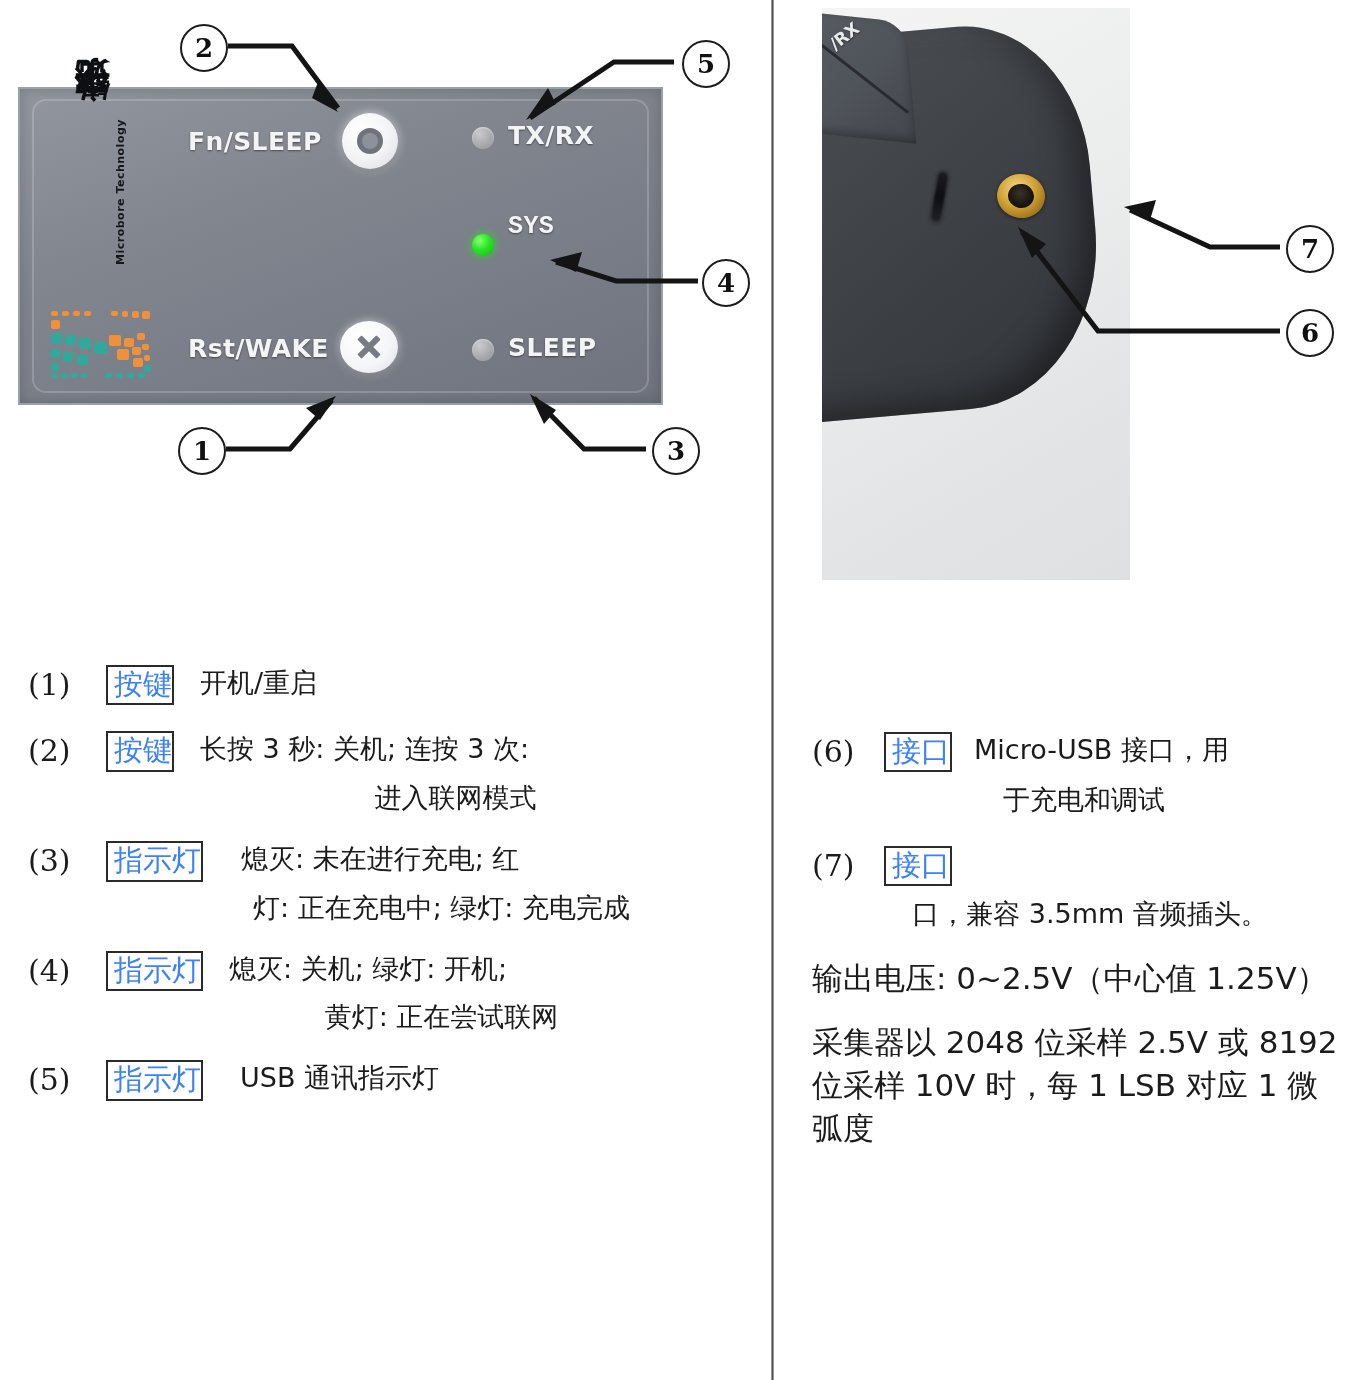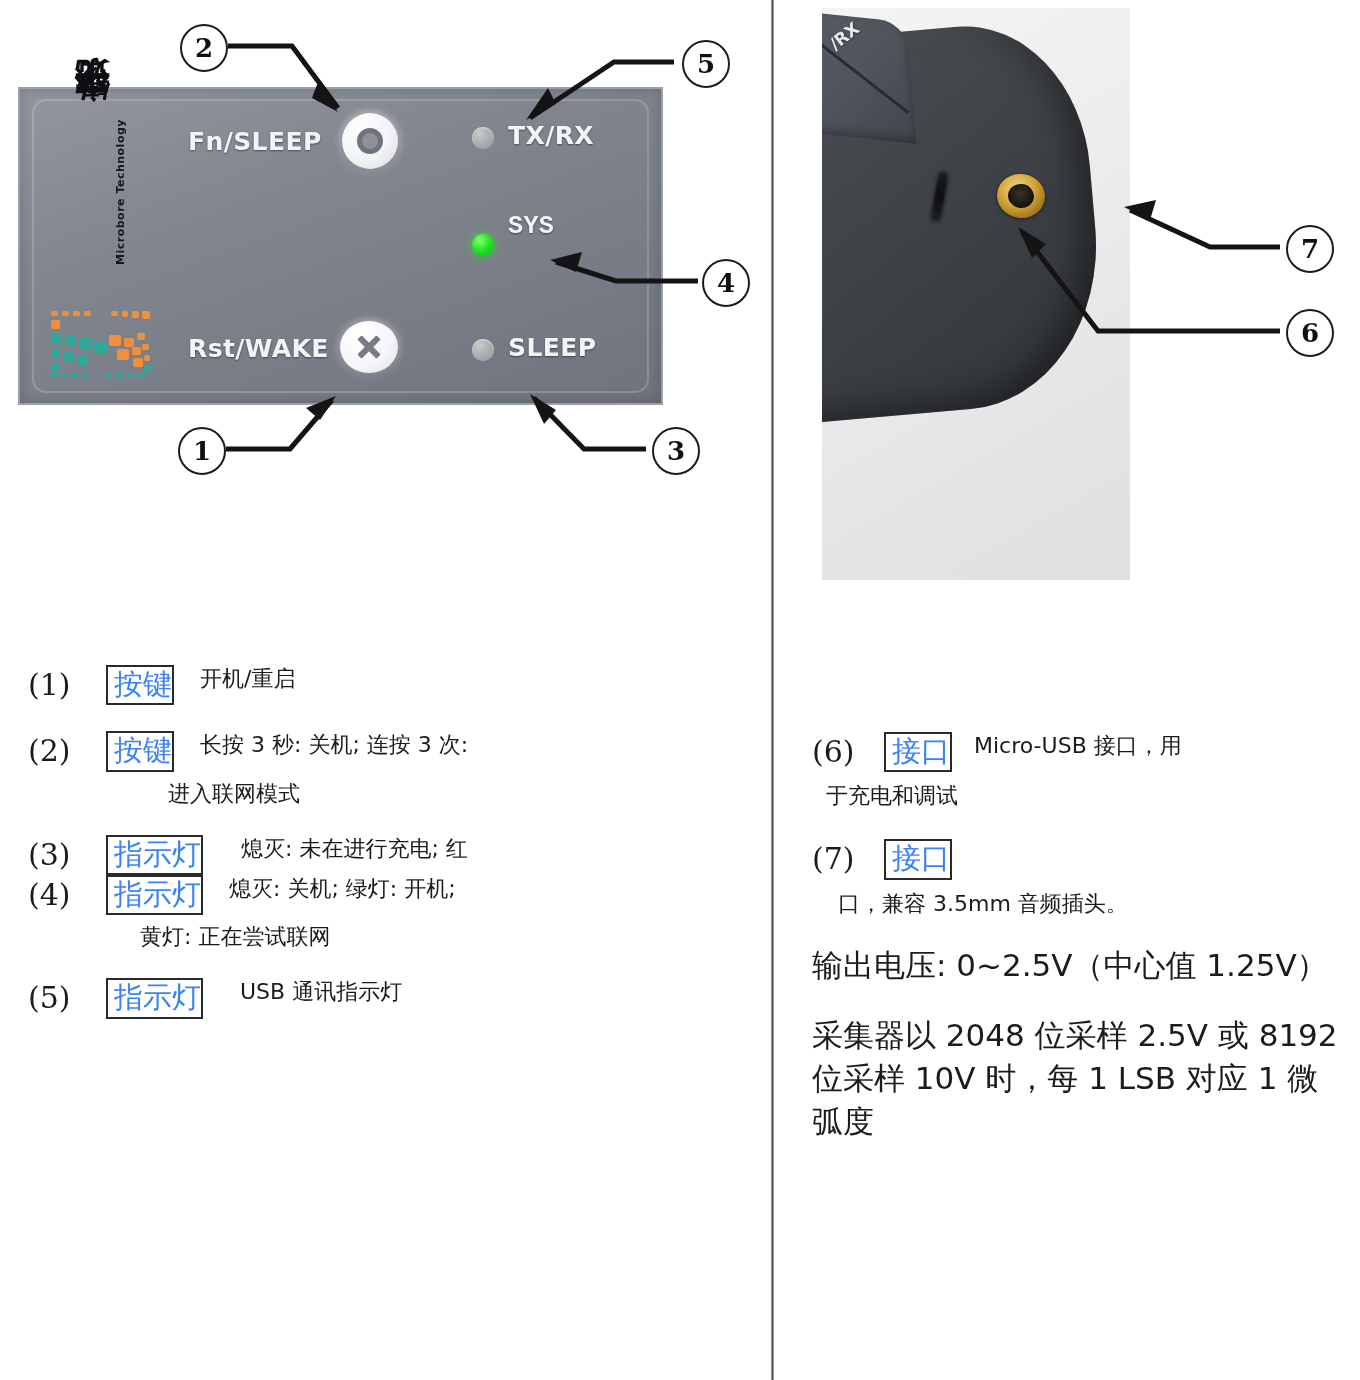--- a/index.html
+++ b/index.html
@@ -302,23 +302,24 @@
     flex: 0 0 auto;
     border: 2.5px solid #2a2a2a;
     padding: 1px 0 3px 6px;
     font-size: 29px;
     font-weight: 400;
     line-height: 1.12;
     color: #3b82f6;
     white-space: nowrap;
   }
   .desc {
-    font-size: 22px;
+    font-size: 27px;
     line-height: 1.30;
     color: #1b1b1b;
+    text-align: center;
   }
   .para {
     font-size: 31px;
     line-height: 1.40;
     color: #1b1b1b;
   }
 </style>
 </head>
 <body>
 
@@ -445,20 +446,21 @@
     <span class="tagbox">按键</span>
     <span class="desc" style="margin-left:26px;">长按 3 秒: 关机; 连按 3 次:</span>
   </div>
   <div class="desc" style="margin:8px 0 26px 140px;">进入联网模式</div>
 
   <div class="item">
     <span class="num" style="width:78px;">(3)</span>
     <span class="tagbox">指示灯</span>
     <span class="desc" style="margin-left:38px;">熄灭: 未在进行充电; 红</span>
   </div>
+  <div class="desc" style="margin:8px 0 26px 112px;">灯: 正在充电中; 绿灯: 充电完成</div>
 
   <div class="item">
     <span class="num" style="width:78px;">(4)</span>
     <span class="tagbox">指示灯</span>
     <span class="desc" style="margin-left:26px;">熄灭: 关机; 绿灯: 开机;</span>
   </div>
   <div class="desc" style="margin:8px 0 26px 112px;">黄灯: 正在尝试联网</div>
 
   <div class="item">
     <span class="num" style="width:78px;">(5)</span>
@@ -476,16 +478,16 @@
     <span class="desc" style="margin-left:22px;">Micro-USB 接口，用</span>
   </div>
   <div class="desc" style="margin:10px 0 28px 14px;">于充电和调试</div>
 
   <div class="item">
     <span class="num" style="width:72px;">(7)</span>
     <span class="tagbox">接口</span>
   </div>
   <div class="desc" style="margin:10px 0 26px 26px;">口，兼容 3.5mm 音频插头。</div>
 
-  <div class="para" style="margin-bottom:26px;">输出电压: 0~2.5V（中心值 1.25V）</div>
+  <div class="para" style="margin-bottom:20px;">输出电压: 0~2.5V（中心值 1.25V）</div>
   <div class="para">采集器以 2048 位采样 2.5V 或 8192 位采样 10V 时，每 1 LSB 对应 1 微弧度</div>
 
 </div>
 
 </body></html>

